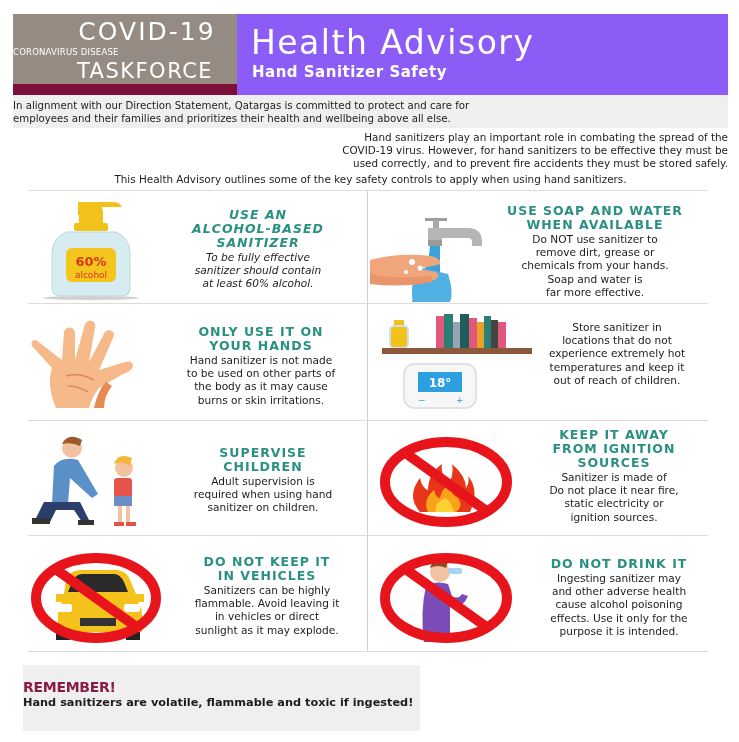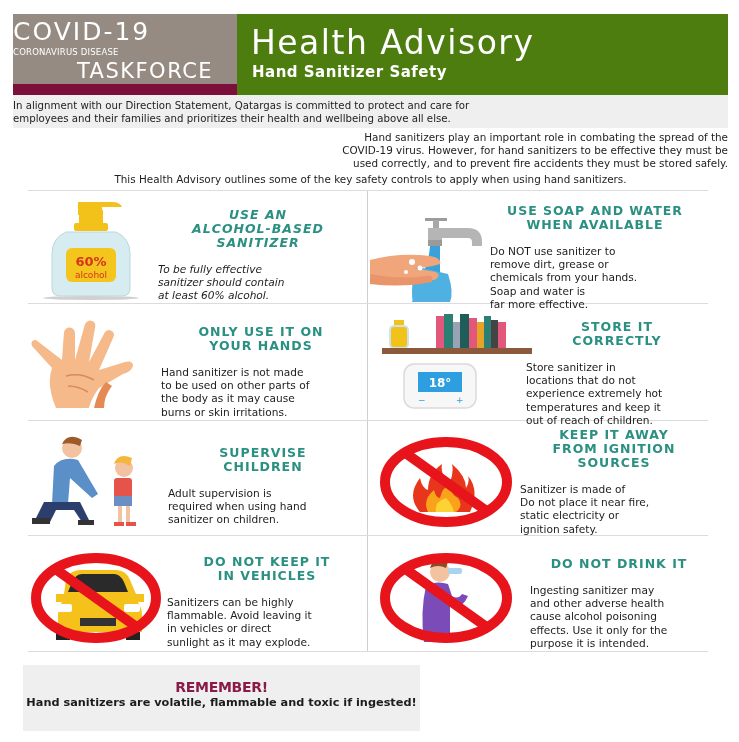--- a/index.html
+++ b/index.html
@@ -3,43 +3,43 @@
 <meta charset="utf-8">
 <style>
   * { margin: 0; padding: 0; box-sizing: border-box; }
   html, body { width: 739px; height: 742px; background: #ffffff; overflow: hidden; }
   body { position: relative; font-family: "DejaVu Sans", "Liberation Sans", sans-serif; color: #1c1c1c; }
 
   
   .header { position: absolute; left: 13px; top: 14px; width: 715px; height: 81px; }
   .taskforce { position: absolute; left: 0; top: 0; width: 224px; height: 81px; background: #958b82; }
   .taskforce .maroon { position: absolute; left: 0; bottom: 0; width: 224px; height: 11px; background: #7d0f3b; }
-  .tf-covid { position: absolute; left: 0; top: 3px; width: 268px; color: #fff; font-size: 25px; letter-spacing: 2px; font-weight: normal; }
+  .tf-covid { position: absolute; left: 0; top: 3px; width: 268px; text-align: center; color: #fff; font-size: 25px; letter-spacing: 2px; font-weight: normal; }
   .tf-corona { position: absolute; left: 0; top: 33px; width: 224px; text-align: left; color: #fff; font-size: 8.5px; letter-spacing: 0.2px; }
   .tf-task { position: absolute; left: 0; top: 45px; width: 264px; text-align: center; color: #fff; font-size: 21px; letter-spacing: 1.5px; }
-  .advisory { position: absolute; left: 224px; top: 0; width: 491px; height: 81px; background: #4d7c0f; }
+  .advisory { position: absolute; left: 224px; top: 0; width: 491px; height: 81px; background: #8b5cf6; }
   .adv-title { position: absolute; left: 14px; top: 9px; color: #fff; font-size: 33px; letter-spacing: 1.5px; }
   .adv-sub { position: absolute; left: 15px; top: 49px; color: #fff; font-size: 15px; letter-spacing: 0.5px; font-weight: bold; }
 
   
   .intro-band { position: absolute; left: 13px; top: 95px; width: 715px; height: 33px; background: #efefef; font-size: 10.2px; line-height: 13px; padding-top: 4px; color: #222; }
   .para { position: absolute; left: 13px; top: 131px; width: 715px; text-align: right; font-size: 10.4px; line-height: 13px; color: #222; }
   .outline { position: absolute; left: 13px; top: 173px; width: 715px; text-align: center; font-size: 10.4px; color: #222; }
 
   
   .grid { position: absolute; left: 28px; top: 190px; width: 680px; height: 462px; }
   .vline { position: absolute; left: 339px; top: 0; width: 1px; height: 462px; background: #cfcfcf; }
   .hline { position: absolute; left: 0; width: 680px; height: 1px; background: #dcdcdc; }
   .cell { position: absolute; }
   .cell .ttl { color: #2a9082; font-weight: bold; font-size: 12.5px; letter-spacing: 1px; line-height: 14px; text-align: center; }
-  .cell .body { color: #1c1c1c; font-size: 10.6px; line-height: 13.2px; margin-top: 13px; }
+  .cell .body { color: #1c1c1c; font-size: 10.6px; line-height: 13.2px; text-align: center; margin-top: 1px; }
   .illus { position: absolute; }
 
   
-  .remember { position: absolute; left: 23px; top: 665px; width: 397px; height: 66px; background: #efefef; text-align: center; }
+  .remember { position: absolute; left: 23px; top: 665px; width: 397px; height: 66px; background: #efefef; text-align: left; }
   .rem-title { margin-top: 14px; color: #8a1b47; font-size: 14px; font-weight: bold; letter-spacing: -0.3px; }
   .rem-body { font-size: 11.3px; font-weight: bold; color: #1c1c1c; margin-top: 1px; }
 </style>
 </head>
 <body>
 
 <div class="header">
   <div class="taskforce">
     <div class="tf-covid">COVID-19</div>
     <div class="tf-corona">CORONAVIRUS DISEASE</div>
@@ -161,24 +161,20 @@
       <rect x="124" y="10" width="8" height="26" fill="#e2587b"></rect>
       <rect x="8" y="36" width="150" height="6" fill="#8b5a3c"></rect>
       <rect x="30" y="52" width="72" height="44" rx="10" fill="#f7f7f7" stroke="#dadada" stroke-width="1.5"></rect>
       <rect x="44" y="60" width="44" height="20" fill="#2d9ee0"></rect>
       <text x="66" y="75" text-anchor="middle" font-family="DejaVu Sans, sans-serif" font-size="12" font-weight="bold" fill="#fff">18°</text>
       <text x="44" y="91" font-family="DejaVu Sans, sans-serif" font-size="9" fill="#2d9ee0">−</text>
       <text x="82" y="91" font-family="DejaVu Sans, sans-serif" font-size="9" fill="#2d9ee0">+</text>
     </svg>
   </div>
   <div class="cell" style="left:498px; top:130px; width:182px;">
-    <div class="ttl">
-      <div>STORE IT</div>
-        <div>CORRECTLY</div>
-    </div>
     <div class="body">
       <div>Store sanitizer in</div>
         <div>locations that do not</div>
         <div>experience extremely hot</div>
         <div>temperatures and keep it</div>
         <div>out of reach of children.</div>
     </div>
   </div>
 
   <div class="illus" style="left:4px; top:240px; width:125px; height:100px;">
@@ -223,21 +219,21 @@
   <div class="cell" style="left:492px; top:238px; width:188px;">
     <div class="ttl">
       <div>KEEP IT AWAY</div>
         <div>FROM IGNITION</div>
         <div>SOURCES</div>
     </div>
     <div class="body">
       <div>Sanitizer is made of</div>
         <div>Do not place it near fire,</div>
         <div>static electricity or</div>
-        <div>ignition safety.</div>
+        <div>ignition sources.</div>
     </div>
   </div>
 
   <div class="illus" style="left:0px; top:356px; width:135px; height:98px;">
     <svg width="135" height="98" viewBox="0 0 135 98">
       <path d="M38 34 q4 -10 14 -10 h36 q10 0 14 10 l6 14 h8 v8 h-6 q4 6 4 14 v16 h-84 v-16 q0 -8 4 -14 h-6 v-8 h8z" fill="#f4c21a"></path>
       <path d="M44 36 q4 -8 10 -8 h32 q6 0 10 8 l4 10 h-60z" fill="#2a2a2a"></path>
       <rect x="28" y="58" width="16" height="8" rx="2" fill="#fff"></rect>
       <rect x="96" y="58" width="16" height="8" rx="2" fill="#fff"></rect>
       <rect x="52" y="72" width="36" height="8" fill="#333"></rect>

